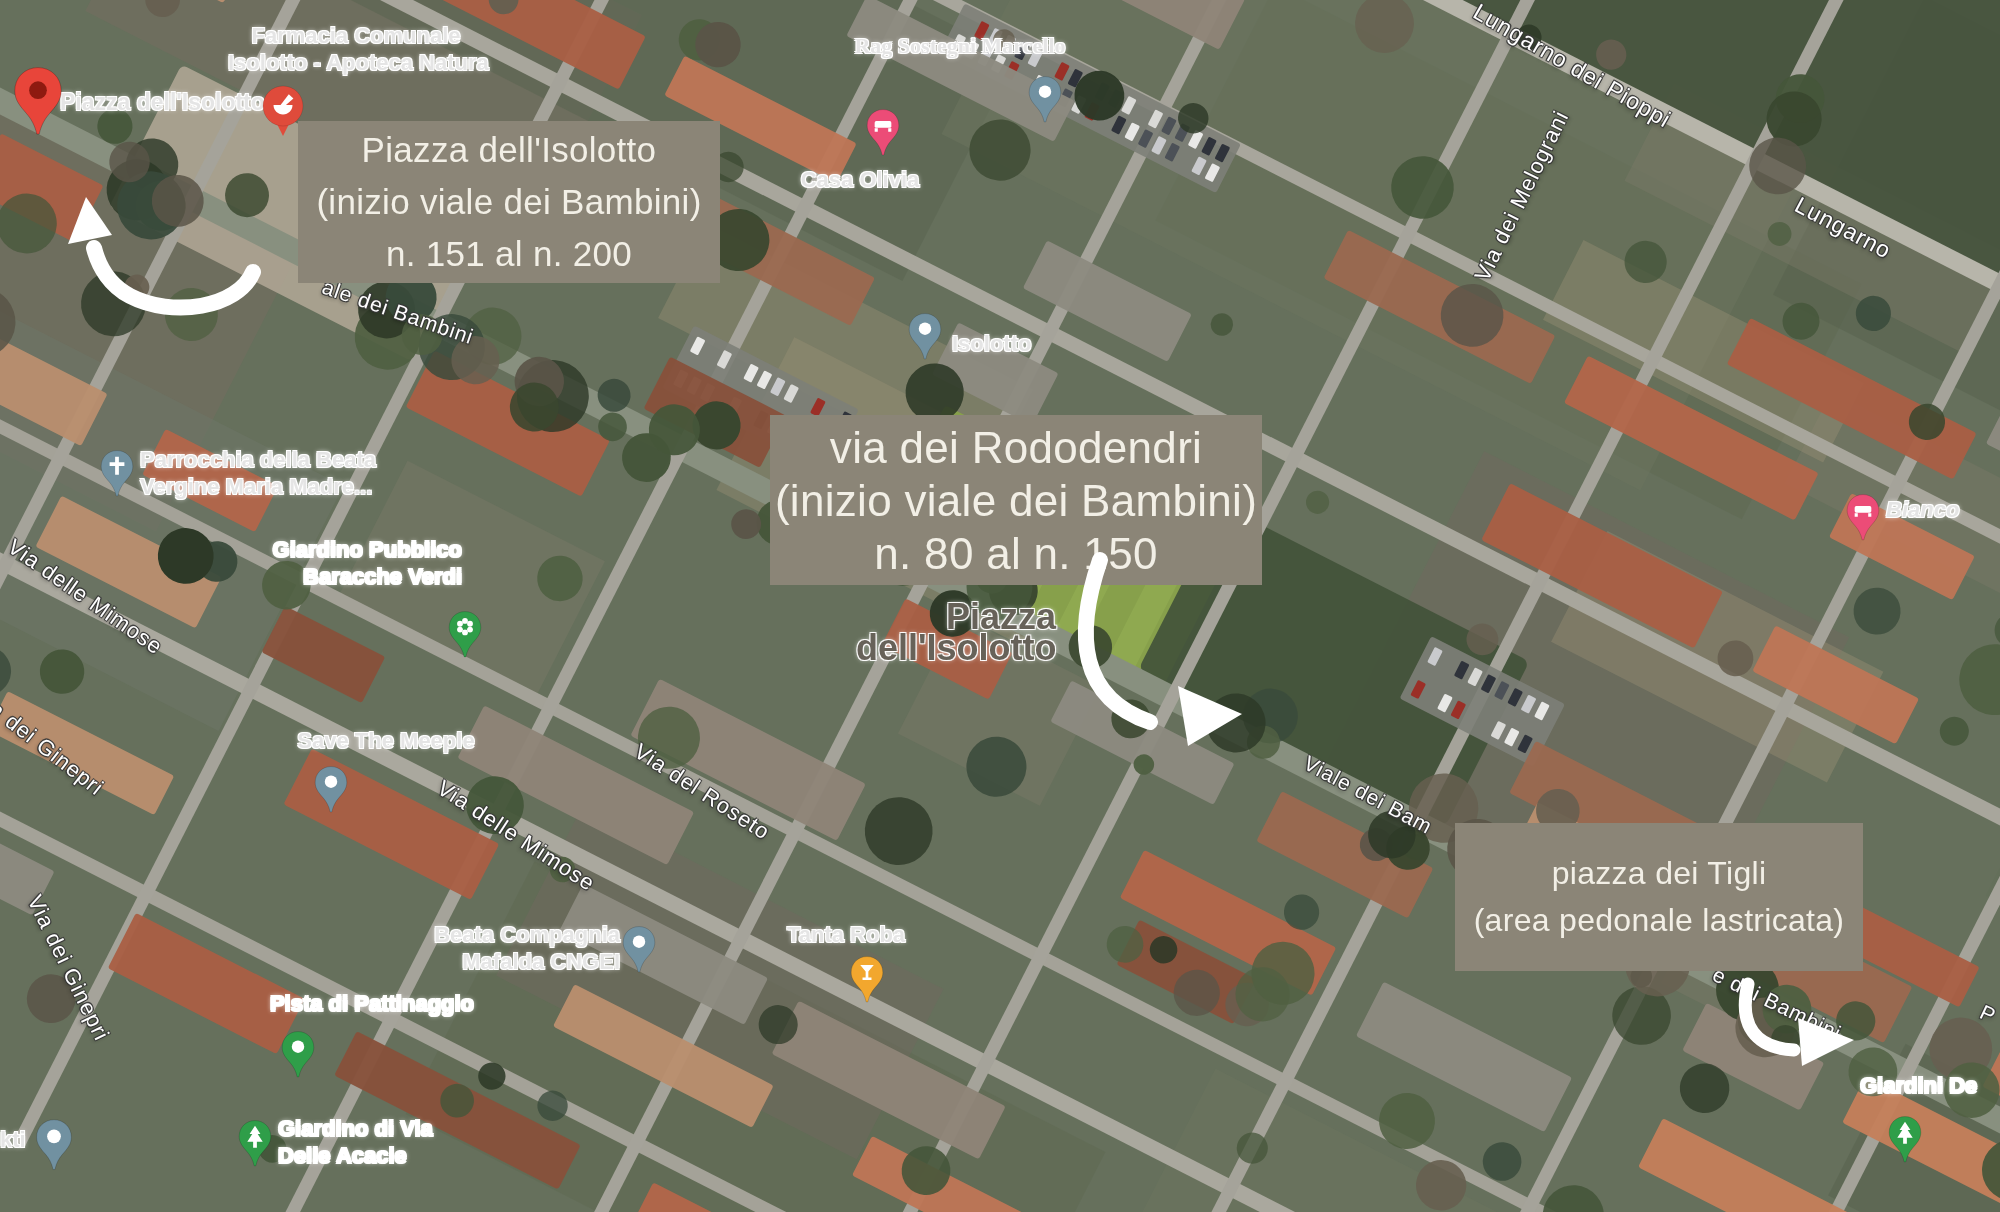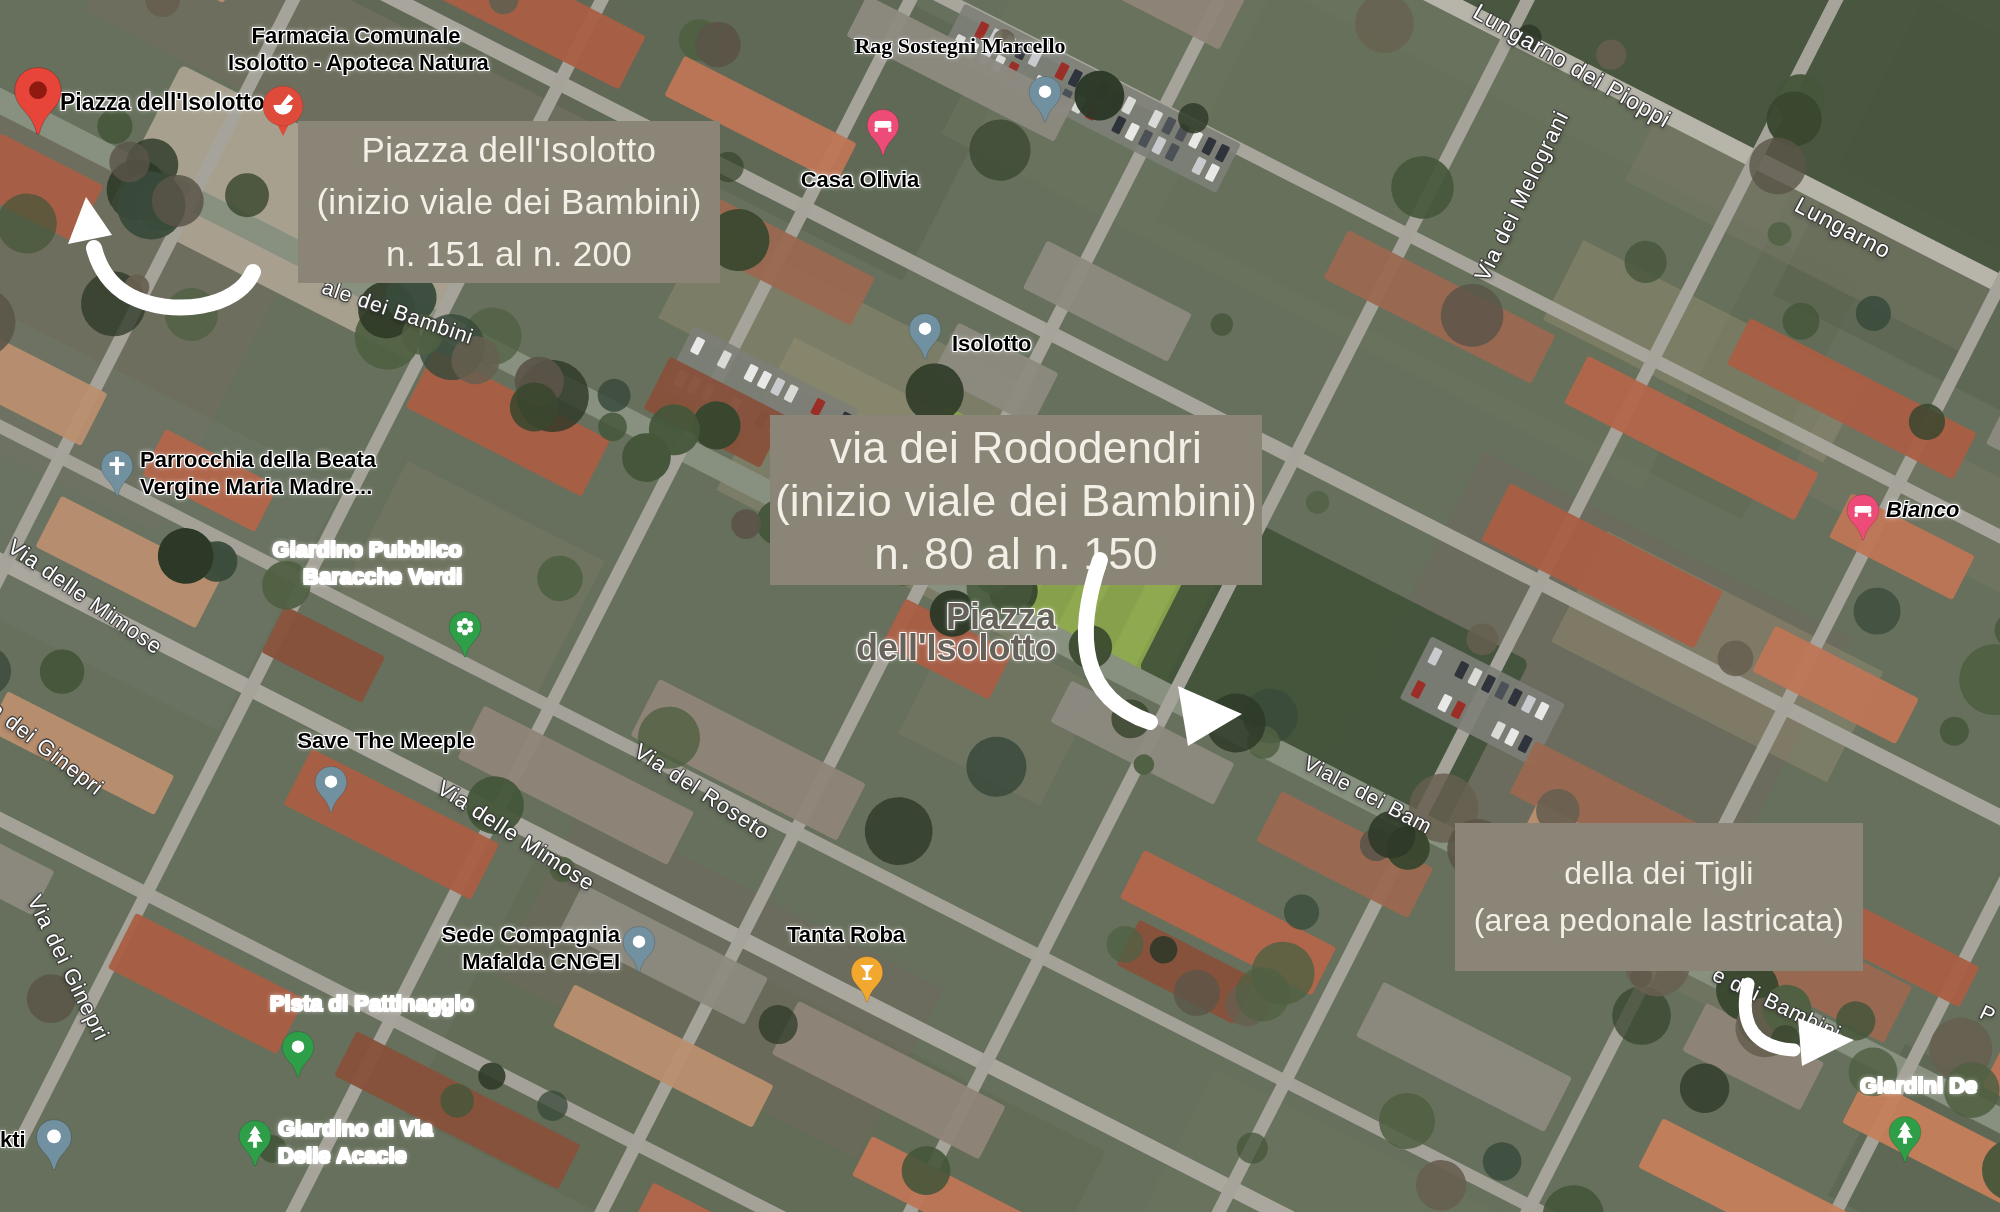--- a/index.html
+++ b/index.html
@@ -11,21 +11,21 @@
   
   .anno{position:absolute;z-index:5;background:#8B8577;color:#F2EFE6;
         display:flex;flex-direction:column;justify-content:center;align-items:center;
         text-align:center;font-weight:300;letter-spacing:.3px;}
   .anno .ln{white-space:nowrap;}
   .anno1{left:298px;top:121px;width:422px;height:162px;font-size:35px;line-height:52px;}
   .anno2{left:770px;top:415px;width:492px;height:170px;font-size:44px;line-height:53px;}
   .anno3{left:1455px;top:823px;width:408px;height:148px;font-size:32px;line-height:47px;}
 
   
-  .poi-label{position:absolute;z-index:2;color:#000000;font-weight:700;font-size:22px;line-height:27px;
+  .poi-label{position:absolute;z-index:2;color:#e5e5e5;font-weight:700;font-size:22px;line-height:27px;
      text-shadow:-1px -1px 0 #fff,1px -1px 0 #fff,-1px 1px 0 #fff,1px 1px 0 #fff,0 0 5px #fff;
      white-space:nowrap;}
   .park{color:#ffffff;}
   .center-label{text-align:center;}
   .right-label{text-align:right;}
   .area-label{position:absolute;z-index:2;color:rgba(95,90,80,.95);font-weight:700;font-size:36px;line-height:31px;
      text-align:right;text-shadow:-1px -1px 0 rgba(255,255,255,.9),1px -1px 0 rgba(255,255,255,.9),
      -1px 1px 0 rgba(255,255,255,.9),1px 1px 0 rgba(255,255,255,.9),0 0 5px rgba(255,255,255,.8);}
   .road-label{position:absolute;z-index:2;color:#FFFFFF;font-weight:500;font-size:22px;letter-spacing:1px;
      white-space:nowrap;text-shadow:-1px -1px 0 rgba(55,55,55,.9),1px -1px 0 rgba(55,55,55,.9),
@@ -553,21 +553,21 @@
     <use href="#drop" fill="#7191A1" stroke="rgba(0,0,0,.25)" stroke-width="0.6"></use>
     <circle cx="17" cy="16" r="6" fill="#fff"></circle>
   </svg>
   <div class="poi-label center-label" style="left:286px;top:727px;width:200px;">Save The Meeple</div>
 
   <svg class="pin" style="left:621px;top:925px;" width="36" height="50" viewBox="0 0 34 48">
     <use href="#drop" fill="#7191A1" stroke="rgba(0,0,0,.25)" stroke-width="0.6"></use>
     <circle cx="17" cy="16" r="6" fill="#fff"></circle>
   </svg>
   <div class="poi-label right-label" style="left:420px;top:921px;width:200px;">
-    <div>Sede Compagnia</div>
+    <div>Beata Compagnia</div>
     <div>Mafalda CNGEI</div>
   </div>
 
   <svg class="pin" style="left:280px;top:1030px;" width="36" height="50" viewBox="0 0 34 48">
     <use href="#drop" fill="#2F9E49" stroke="rgba(0,0,0,.25)" stroke-width="0.6"></use>
     <circle cx="17" cy="16" r="6" fill="#fff"></circle>
   </svg>
   <div class="poi-label park center-label" style="left:252px;top:990px;width:240px;">Pista di Pattinaggio</div>
 
   <svg class="pin" style="left:237px;top:1119px;" width="36" height="50" viewBox="0 0 34 48">
@@ -609,21 +609,21 @@
     <div class="ln">Piazza dell'Isolotto</div>
     <div class="ln">(inizio viale dei Bambini)</div>
     <div class="ln">n. 151 al n. 200</div>
   </div>
   <div class="anno anno2">
     <div class="ln">via dei Rododendri</div>
     <div class="ln">(inizio viale dei Bambini)</div>
     <div class="ln">n. 80 al n. 150</div>
   </div>
   <div class="anno anno3">
-    <div class="ln">della dei Tigli</div>
+    <div class="ln">piazza dei Tigli</div>
     <div class="ln">(area pedonale lastricata)</div>
   </div>
 
   <svg class="overlay-svg" width="2000" height="1212" viewBox="0 0 2000 1212">
     <g>
       <path d="M253 272 C238 308 172 318 130 296 C111 286 99 268 94 248" fill="none" stroke="#FFFFFF" stroke-width="16" stroke-linecap="round"></path>
       <polygon points="86,197 68,244 112,235" fill="#FFFFFF"></polygon>
     </g>
     <g>
       <path d="M1100 560 C1074 636 1080 698 1150 722" fill="none" stroke="#FFFFFF" stroke-width="16" stroke-linecap="round"></path>

